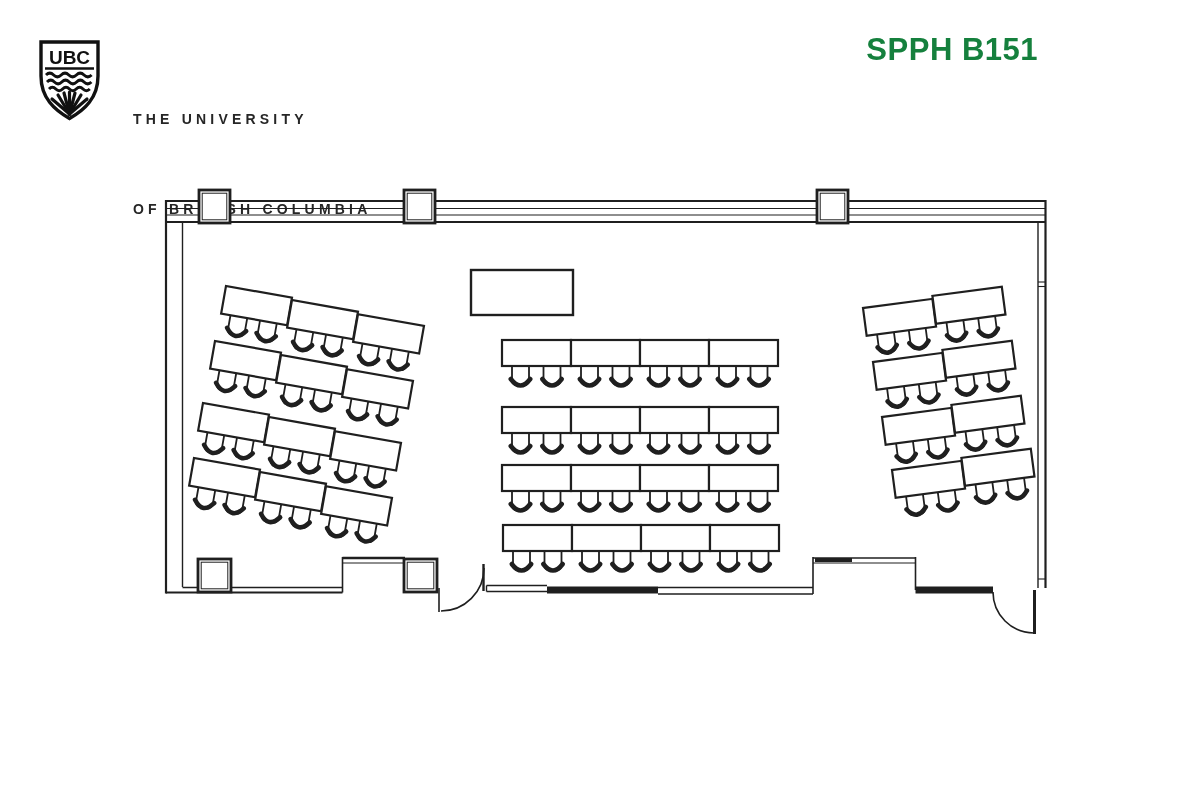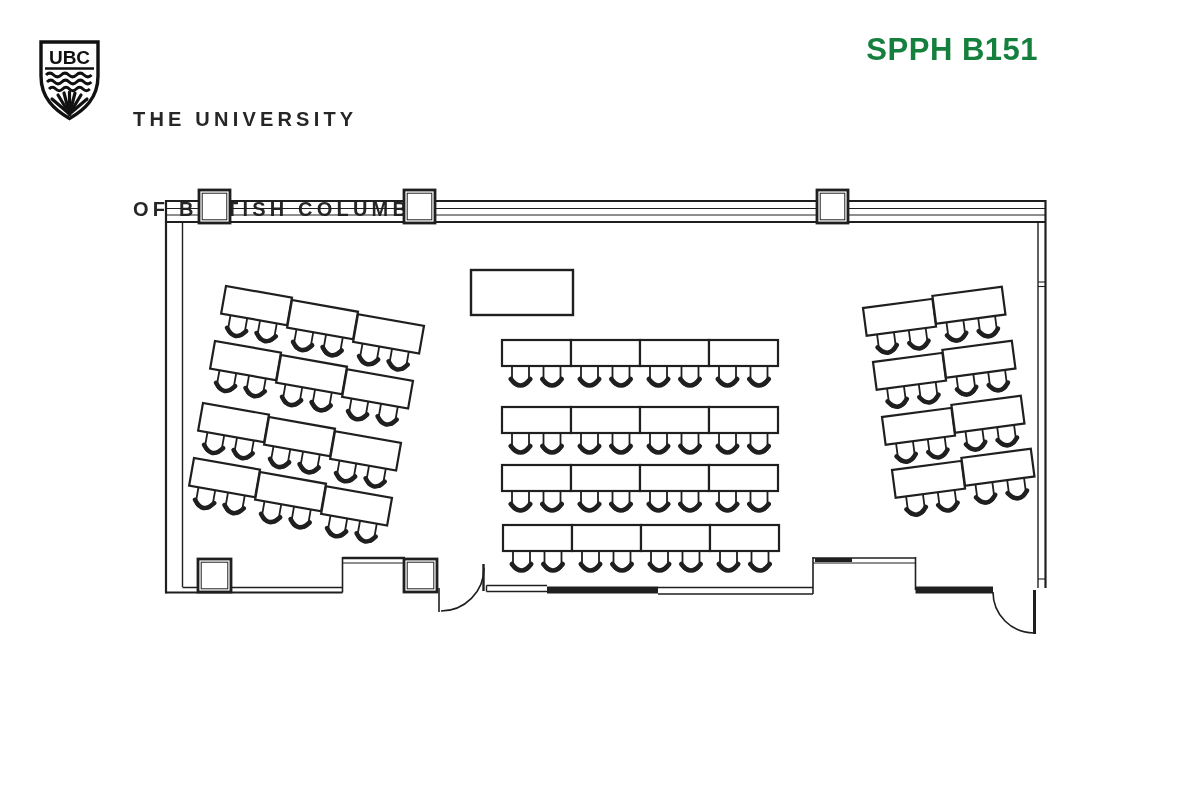--- a/index.html
+++ b/index.html
@@ -4,21 +4,21 @@
 <style>
   html,body{margin:0;padding:0;}
   body{
     width:1200px;height:800px;position:relative;overflow:hidden;
     background:#ffffff;font-family:"Liberation Sans",sans-serif;color:#1f1f1f;
   }
   .header{position:absolute;left:0;top:0;width:1072px;height:140px;}
   .logo{position:absolute;left:38px;top:40px;width:63px;height:81px;}
   .inst{
     position:absolute;left:133px;top:44px;
-    font-size:20px;font-weight:bold;letter-spacing:4.2px;line-height:30px;
+    font-size:14px;font-weight:bold;letter-spacing:4.2px;line-height:30px;
     color:#262626;white-space:pre;
   }
   .room{
     position:absolute;right:34px;top:32px;
     font-size:31px;font-weight:bold;letter-spacing:.5px;color:#15803d;
   }
   #plan{position:absolute;left:0;top:0;}
 </style>
 </head>
 <body>

